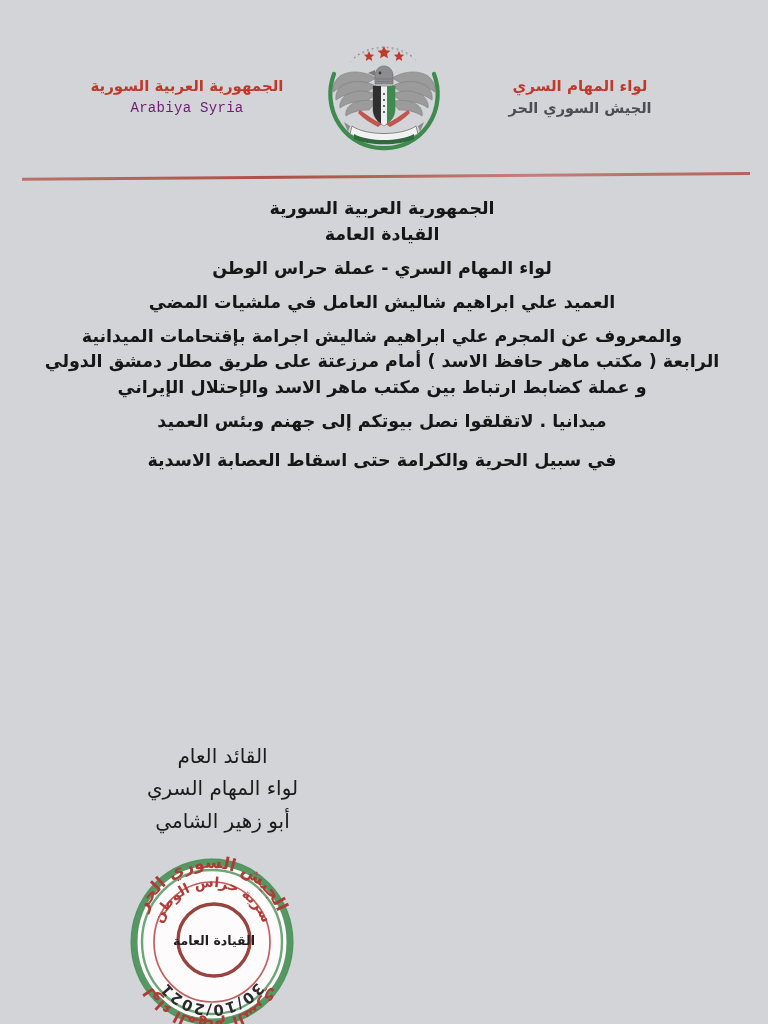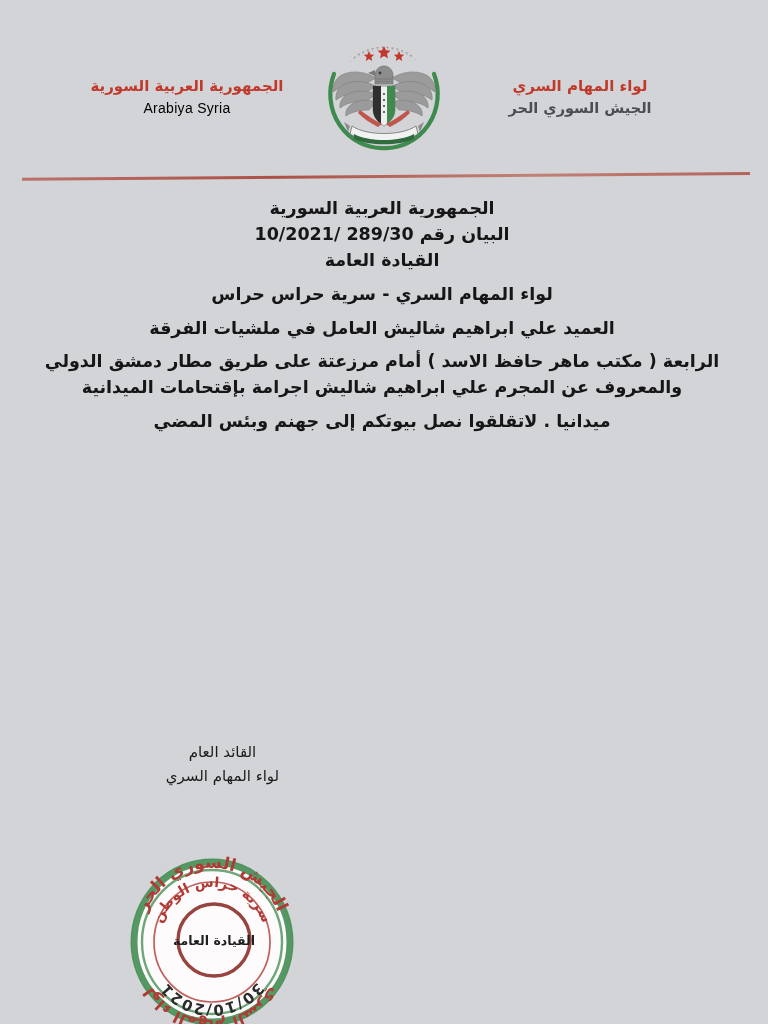--- a/index.html
+++ b/index.html
@@ -54,24 +54,24 @@
     white-space: nowrap;
   }
   .hdr-line-2 {
     font-size: 14.5px;
     font-weight: bold;
     color: #4b4e52;
     white-space: nowrap;
   }
   .hdr-latin {
     font-size: 14px;
-    color: #000000;
+    color: #701a75;
     letter-spacing: 0.3px;
     direction: ltr;
-    font-family: Liberation Sans, sans-serif;
+    font-family: Liberation Mono, monospace;
   }
   .w-red   { color: #c0392b; }
 
   
   .rule {
     position: absolute;
     left: 22px;
     right: 18px;
     top: 172px;
     height: 3px;
@@ -110,21 +110,21 @@
   
   .signature {
     position: absolute;
     top: 740px;
     left: 105px;
     width: 235px;
     text-align: center;
     direction: rtl;
   }
   .sig-line {
-    font-size: 15px;
+    font-size: 20px;
     line-height: 1.62;
     color: #1b1b1b;
   }
 
   
   .stamp {
     position: absolute;
     left: 118px;
     top: 852px;
     width: 188px;
@@ -210,46 +210,48 @@
       <div class="hdr-latin">Arabiya Syria</div>
     </div>
   </div>
 
   <div class="rule"></div>
 
   <div class="body-text">
 
     <div class="stanza">
       <div class="line">الجمهورية العربية السورية</div>
-      <div class="line">البيان رقم 289/30 /10/2021</div>
       <div class="line">القيادة العامة</div>
     </div>
 
     <div class="gap-sm"></div>
 
-    <div class="line">لواء المهام السري - سرية حراس حراس</div>
+    <div class="line">لواء المهام السري - عملة حراس الوطن</div>
 
     <div class="gap-sm"></div>
 
     <div class="stanza">
-      <div class="line">العميد علي ابراهيم شاليش العامل في ملشيات الفرقة</div>
+      <div class="line">العميد علي ابراهيم شاليش العامل في ملشيات المضي</div>
       <div class="gap-sm"></div>
+      <div class="line tight">والمعروف عن المجرم علي ابراهيم شاليش اجرامة بإقتحامات الميدانية</div>
       <div class="line tight">الرابعة ( مكتب ماهر حافظ الاسد ) أمام مرزعتة على طريق مطار دمشق الدولي</div>
-      <div class="line tight">والمعروف عن المجرم علي ابراهيم شاليش اجرامة بإقتحامات الميدانية</div>
+      <div class="line tight">و عملة كضابط ارتباط بين مكتب ماهر الاسد والإحتلال الإيراني</div>
       <div class="gap-sm"></div>
-      <div class="line">ميدانيا . لاتقلقوا نصل بيوتكم  إلى جهنم وبئس المضي</div>
+      <div class="line">ميدانيا . لاتقلقوا نصل بيوتكم  إلى جهنم وبئس العميد</div>
     </div>
 
     <div class="gap-md"></div>
 
+    <div class="line">في سبيل الحرية والكرامة  حتى اسقاط العصابة الاسدية</div>
   </div>
 
   <div class="signature">
     <div class="sig-line">القائد العام</div>
     <div class="sig-line">لواء المهام السري</div>
+    <div class="sig-line">أبو زهير الشامي</div>
   </div>
 
   <div class="stamp">
     <svg viewBox="0 0 188 176" xmlns="http://www.w3.org/2000/svg">
       <defs>
         <path id="arcTop" d="M 22 90 A 72 74 0 0 1 166 90"></path>
         <path id="arcBottom" d="M 166 94 A 72 74 0 0 1 22 94"></path>
         <path id="arcMidTop" d="M 40 90 A 54 55 0 0 1 148 90"></path>
         <path id="arcDate" d="M 150 96 A 56 57 0 0 1 38 96"></path>
       </defs>

